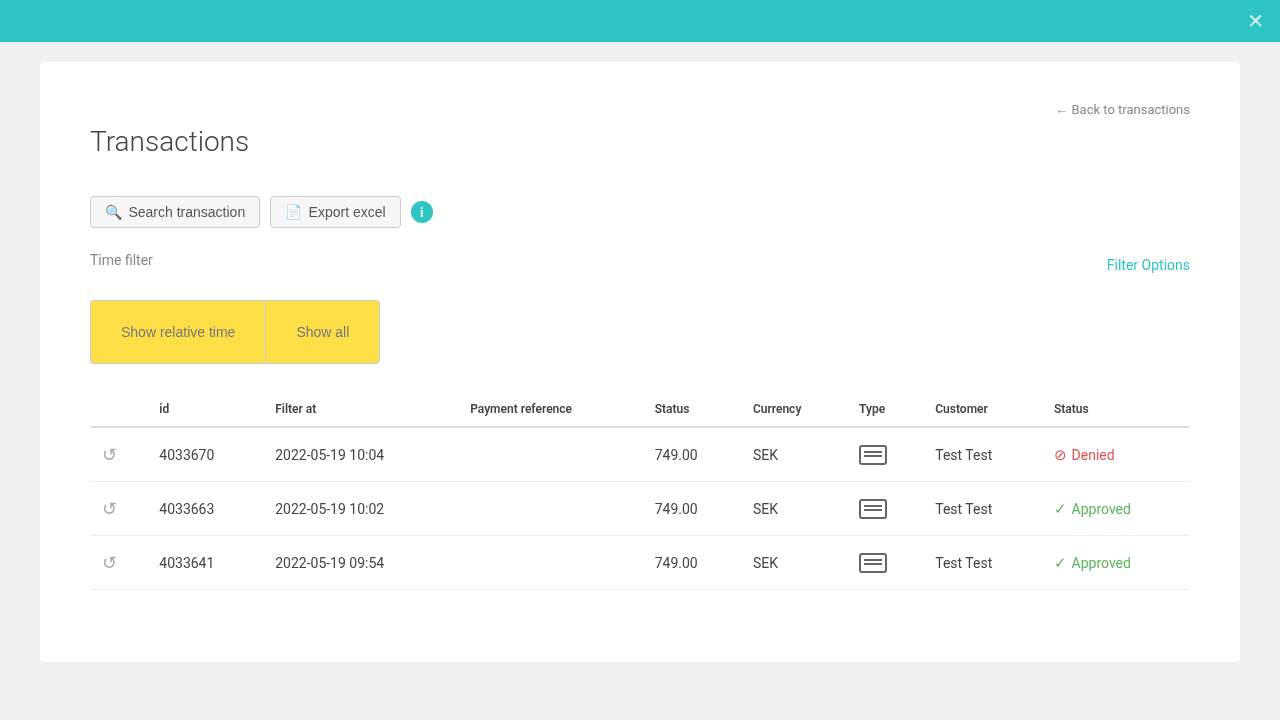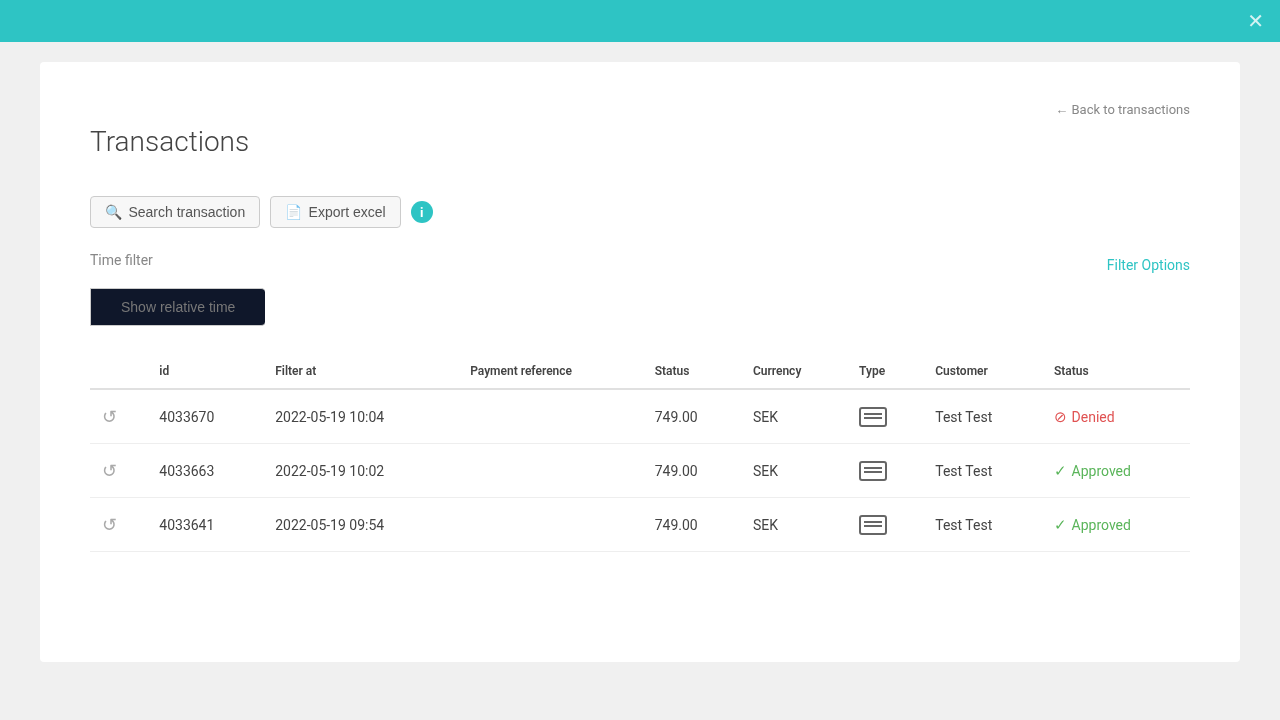--- a/index.html
+++ b/index.html
@@ -103,22 +103,22 @@
     }
 
     
     .time-filter-btns {
       display: flex;
       gap: 0;
       margin-bottom: 28px;
     }
     .time-btn {
       border: 1px solid #ccc;
-      background: #0f172a;
-      padding: 10px 30px;
+      background: #fde047;
+      padding: 23px 30px;
       font-size: 14px;
       color: #777;
       cursor: pointer;
     }
     .time-btn:first-child {
       border-right: none;
       border-radius: 4px 0 0 4px;
     }
     .time-btn:last-child {
       border-radius: 0 4px 4px 0;
@@ -197,21 +197,21 @@
     }
 
     
     .time-filter-section {
       margin-bottom: 0;
     }
     .filter-top {
       display: flex;
       justify-content: space-between;
       align-items: center;
-      margin-bottom: 10px;
+      margin-bottom: 22px;
     }
 
     
     .back-link-container {
       display: flex;
       justify-content: flex-end;
       margin-bottom: 8px;
     }
     .back-link {
       font-size: 13px;
@@ -249,20 +249,21 @@
     </div>
   </div>
 
   <div class="time-filter-section">
     <div class="filter-top">
       <div class="time-filter-label">Time filter</div>
       <a class="filter-options-link">Filter Options</a>
     </div>
     <div class="time-filter-btns">
       <button class="time-btn">Show relative time</button>
+      <button class="time-btn">Show all</button>
     </div>
   </div>
 
   <table class="transactions-table">
     <thead>
       <tr>
         <th></th>
         <th>id</th>
         <th>Filter at</th>
         <th>Payment reference</th>

